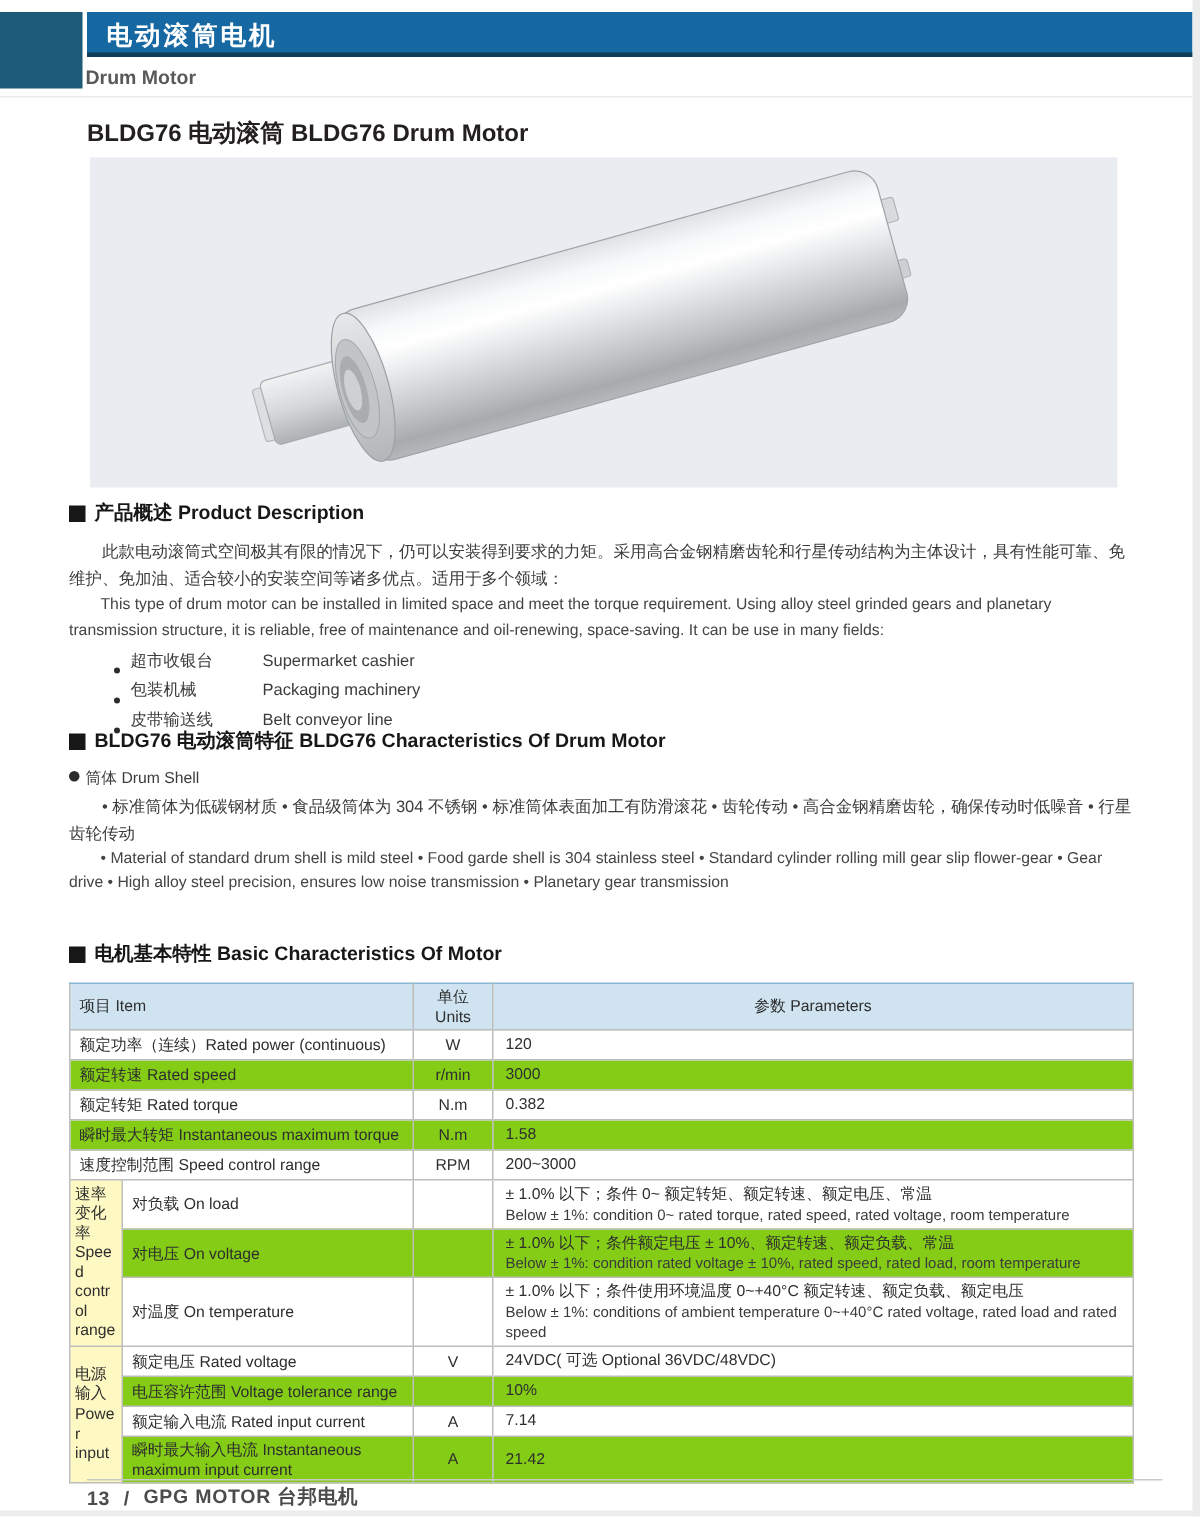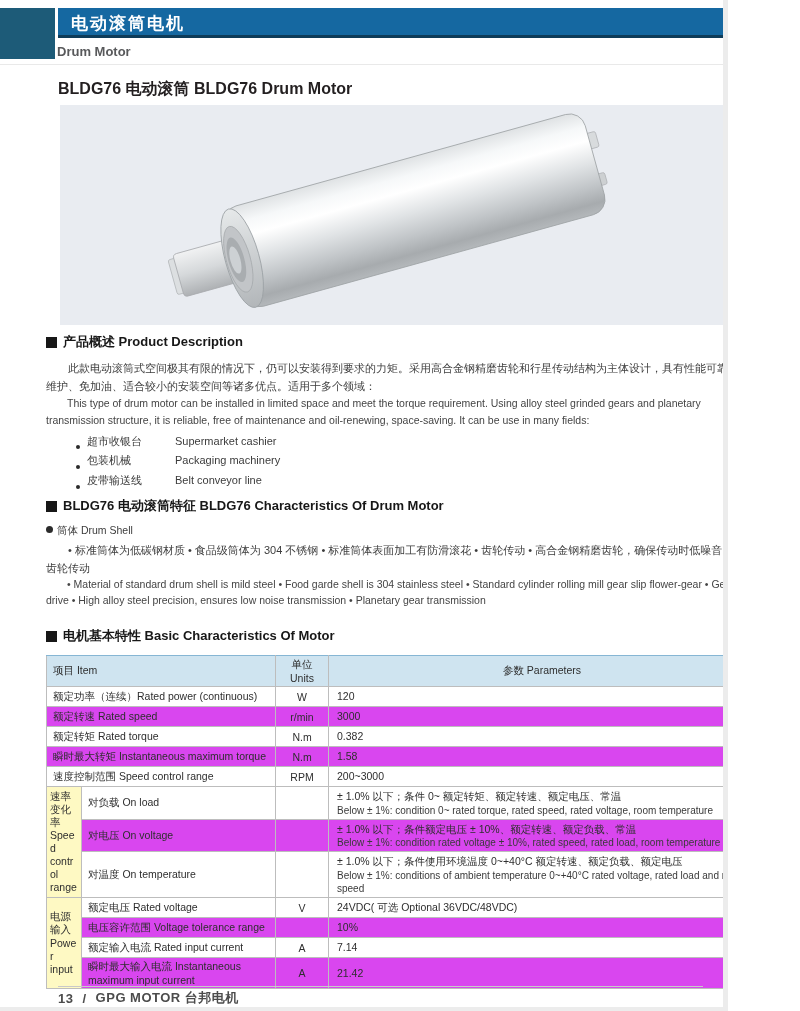--- a/index.html
+++ b/index.html
@@ -1,34 +1,34 @@
 <!DOCTYPE html>
 <html><head>
 <meta charset="utf-8">
 <style>
   * { margin:0; padding:0; box-sizing:border-box; }
   html,body { background:#ffffff; }
   body { font-family:"Liberation Sans", sans-serif; color:#2e2e2e; }
   .page{
-    position:relative; width:728px; height:1011px; background:#fff;
+    position:relative; width:800px; height:1011px; background:#fff;
     overflow:hidden; border-right:5px solid #ececec; border-bottom:4px solid #ececec;
   }
   
   .corner-block{ position:absolute; top:8px; left:0; width:55px; height:51px; background:#1d5b78; }
   .banner{ position:absolute; top:8px; left:58px; right:0; height:30px;
            background:#1568a1; border-bottom:3px solid #0e3c59; }
   .banner-text{ color:#fff; font-size:17px; font-weight:bold; letter-spacing:2px; padding:4px 0 0 13px; }
   .subtitle{ position:absolute; top:44px; left:57px; font-size:13px; font-weight:bold; color:#58595b; }
   .header-divider{ position:absolute; top:64px; left:0; right:0; height:1px; background:#e9e9e9; }
   .page-title{ position:absolute; top:79px; left:58px; font-size:16px; font-weight:bold; color:#231f20; }
   
   .image-panel{ position:absolute; top:105px; left:60px; width:685px; height:220px; background:#e9ecf1; }
   
   .section{ position:absolute; left:46px; width:709px; }
-  .sec-desc{ top:333px; } .sec-char{ top:497px; } .sec-basic{ top:627px; }
+  .sec-desc{ top:333px; } .sec-char{ top:485px; } .sec-basic{ top:627px; }
   .sec-heading{ font-size:13px; font-weight:bold; color:#171717; display:flex; align-items:center; }
   .sq-marker{ display:inline-block; width:11px; height:11px; background:#171717; margin-right:6px; flex:0 0 auto; }
   .para{ font-size:11px; line-height:1.65; color:#3c3c3c; text-indent:2em; }
   .para-cn{ margin-top:8px; }
   .para-en{ font-size:10.5px; line-height:1.55; color:#444; }
   .bullets{ margin:4px 0 0 30px; }
   .bullet-row{ display:flex; align-items:flex-end; font-size:11px; line-height:1.78; color:#3c3c3c; }
   .dot{ display:inline-block; width:4px; height:4px; border-radius:50%; background:#2b2b2b; margin-right:7px; position:relative; top:-2px; flex:0 0 auto;}
   .b-cn{ width:88px; flex:0 0 auto; }
   .round-note{ font-size:10.5px; color:#3c3c3c; display:flex; align-items:baseline; margin-top:9px;}
@@ -41,21 +41,21 @@
                font-size:10.5px; color:#2e2e2e; border:1px solid #8a8a8a; }
   .spec-table th, .spec-table td{ border:1px solid #bdbdbd; padding:2px 6px; vertical-align:middle; }
   .spec-table thead th{ background:#cfe4f0; font-weight:normal; height:20px; border-top:1px solid #86b6d4; }
   th.h-item{ text-align:left; }
   th.h-units, th.h-params{ text-align:center; }
   td.c-units{ text-align:center; border-left:1px dotted #9a9a9a; border-right:1px dotted #9a9a9a; width:53px;}
   td.c-params{ padding-left:8px; }
   td.c-item{ padding-left:6px; }
   td.c-group{ padding:2px 3px; font-size:10.5px; line-height:1.25; color:#2e2e2e; background:#fef9c3; word-break:break-word;}
   tr.row-plain td{ height:20px; }
-  tr.shade td{ background:#d946ef;margin-top:21px; }
+  tr.shade td{ background:#84cc16;margin-top:21px; }
   .p-cn{ line-height:1.4; }
   .p-en{ font-size:10px; line-height:1.3; color:#3a3a3a; }
   
   .footer{ position:absolute; top:986px; left:58px; right:20px; border-top:1px solid #c9c9c9; padding-top:2px;
            display:flex; align-items:center; font-size:13px; font-weight:bold; color:#4c4c4c; letter-spacing:0.5px;}
   .footer span{ margin-right:9px; }
 </style>
 </head>
 <body>
 

